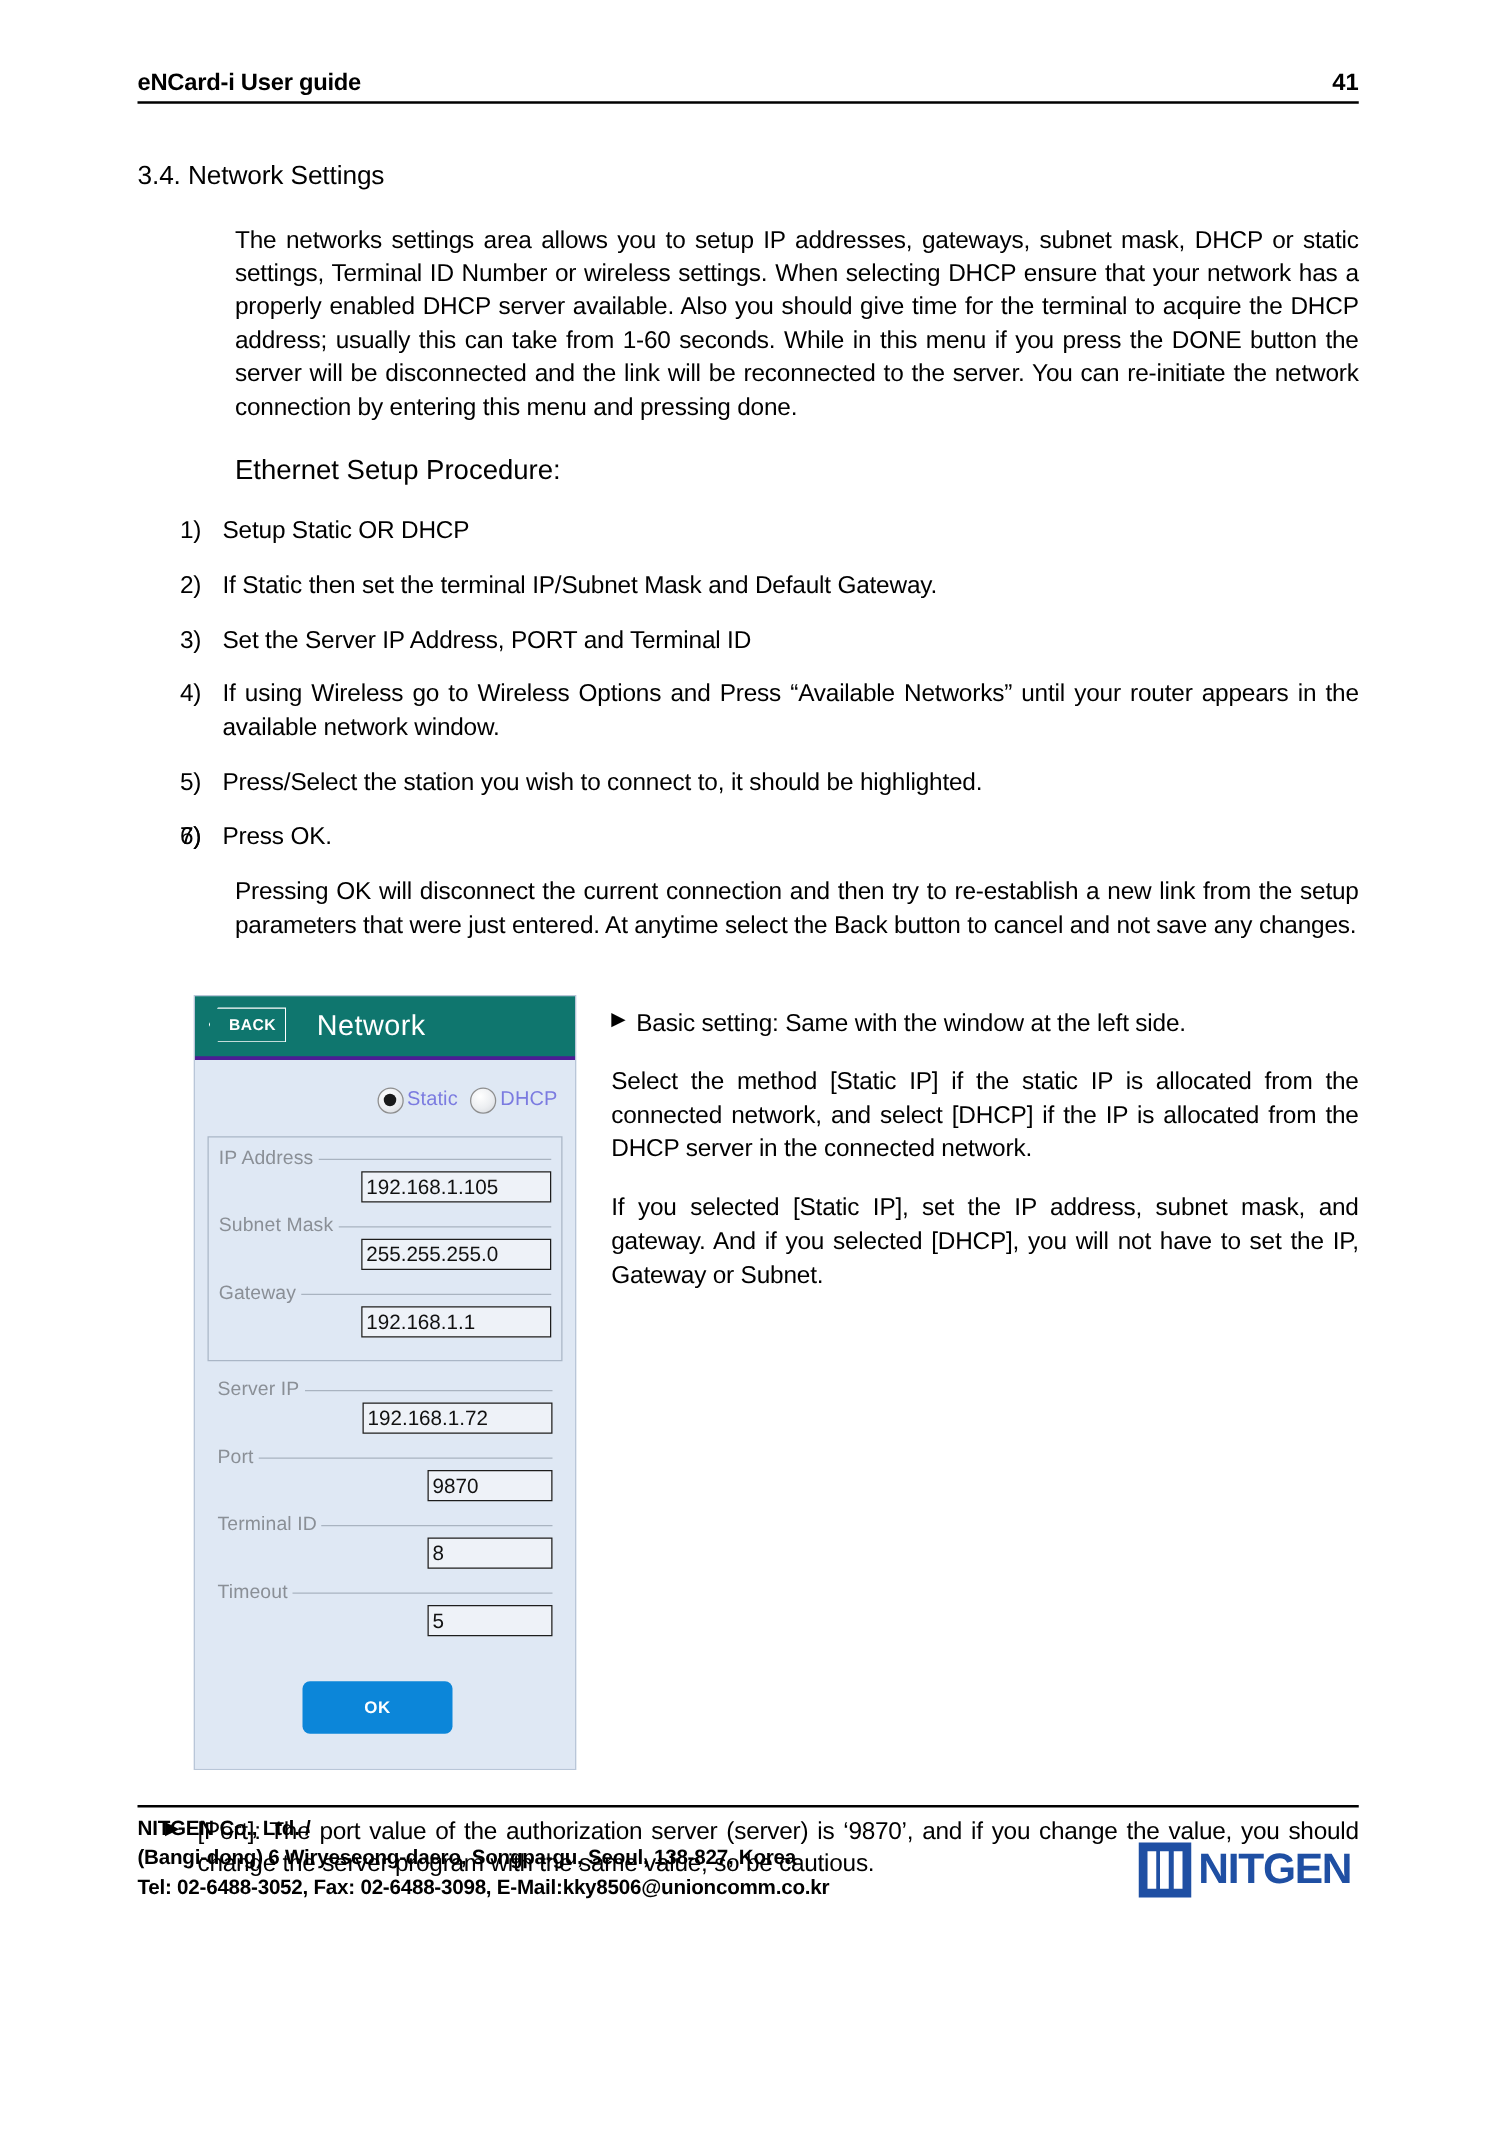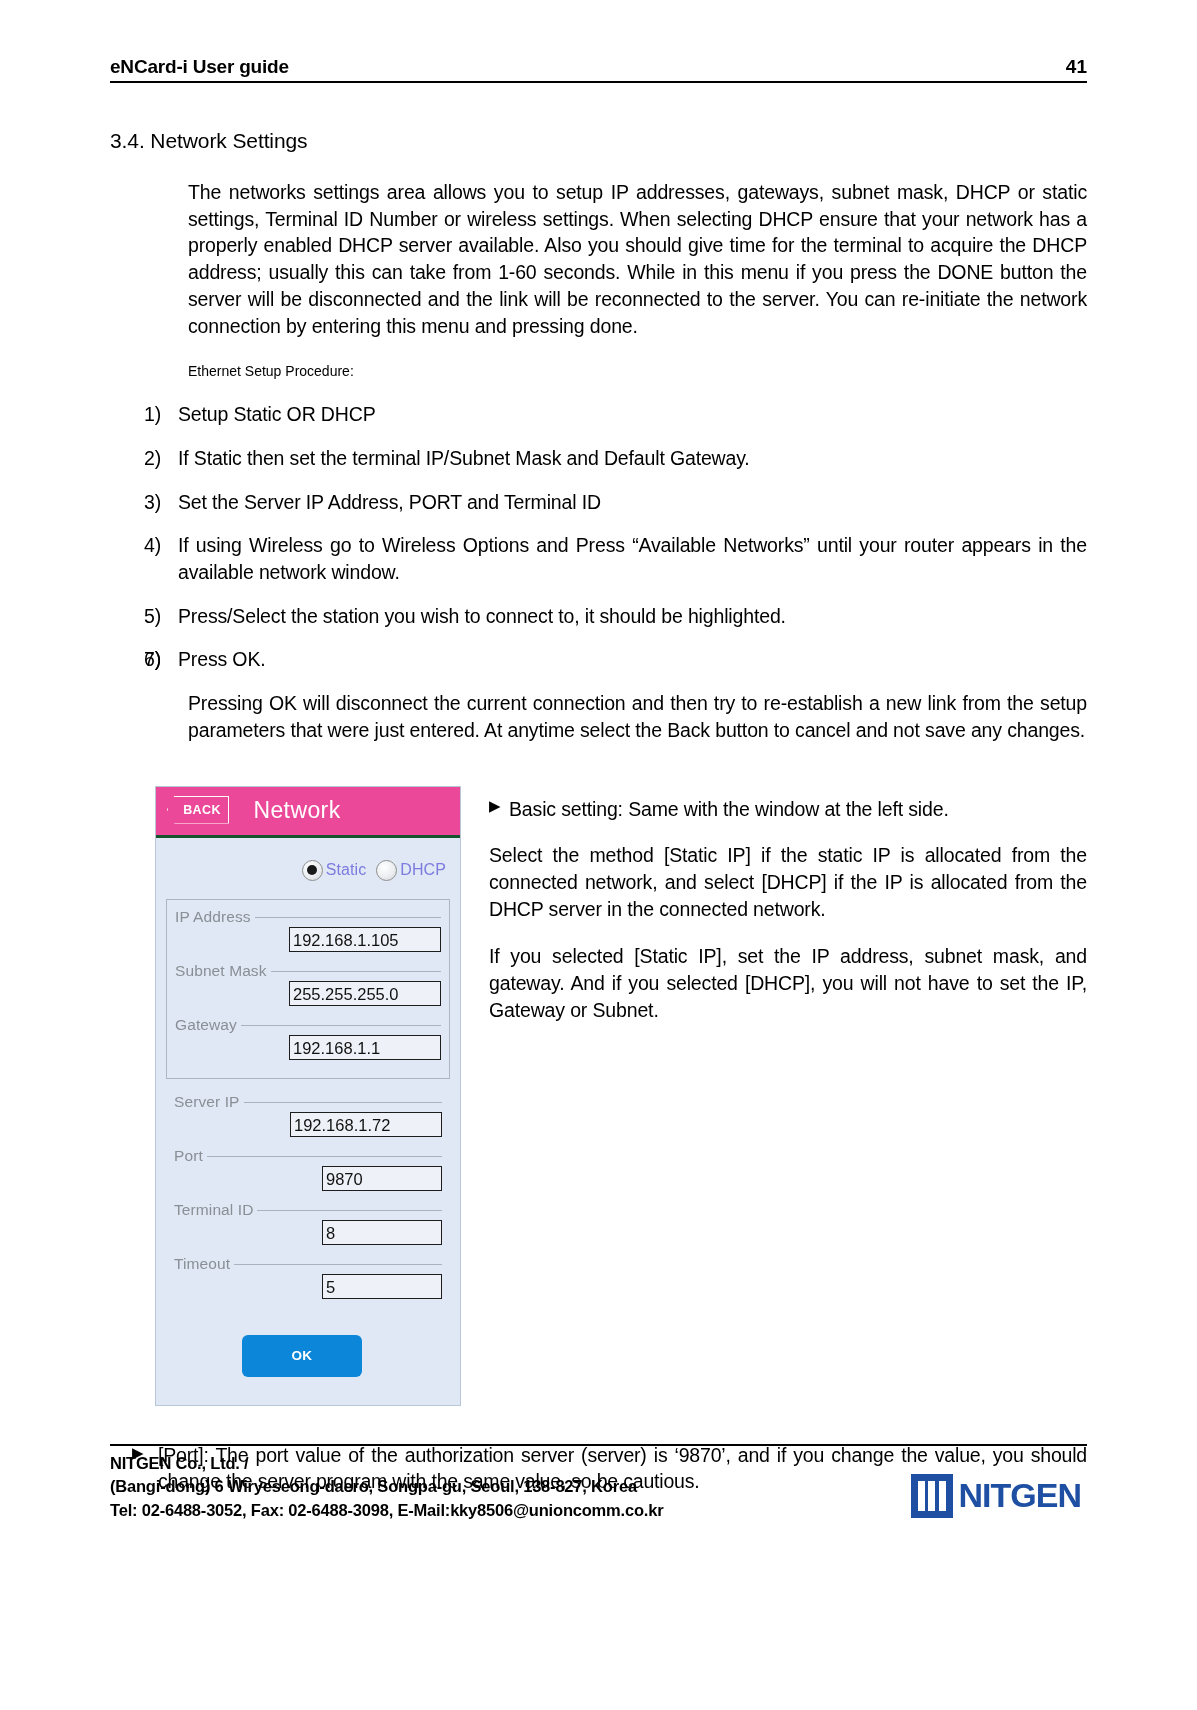--- a/index.html
+++ b/index.html
@@ -28,21 +28,21 @@
   .sec-heading { font-size:21px; margin-top:46px; margin-bottom:0; letter-spacing:-0.1px; }
 
   .para {
     font-size:19.5px;
     line-height:1.37;
     text-align:justify;
     margin:22px 0 0 78px;
     letter-spacing:-0.15px;
   }
   .para.first { margin-top:26px; }
-  .sub-lead { font-size:14px; margin:24px 0 0 78px; }
+  .sub-lead { font-size:22px; margin:24px 0 0 78px; }
 
   ol.steps { list-style:none; margin:22px 0 0 0; padding:0; }
   ol.steps li {
     font-size:19.5px; line-height:1.37;
     margin-bottom:17px;
     padding-left:68px;
     position:relative;
     text-align:justify;
     letter-spacing:-0.15px;
   }
@@ -55,25 +55,25 @@
   
   .device {
     width:306px;
     background:#dfe8f4;
     border:1px solid #b9c6d8;
     box-sizing:border-box;
     flex:0 0 auto;
     margin-left:45px;
   }
   .device-titlebar {
-    background:#ec4899;
+    background:#0f766e;
     height:48px;
     position:relative;
     display:flex; align-items:center;
-    border-bottom:3px solid #14532d;
+    border-bottom:3px solid #4c1d95;
   }
   .back-btn {
     position:absolute; left:11px; top:9px;
     width:62px; height:28px;
     border:1.3px solid #ffffff;
     color:#ffffff; font-size:12.5px; font-weight:bold;
     display:flex; align-items:center; justify-content:center;
     letter-spacing:0.4px;
     box-sizing:border-box;
     clip-path: polygon(12% 0%, 100% 0%, 100% 100%, 12% 100%, 0% 50%);
@@ -122,21 +122,21 @@
     background:#eef2f8;
     font-size:16.5px;
     height:25px; line-height:25px;
     padding:0 3px;
     box-sizing:border-box;
     margin-top:1px;
     color:#111;
   }
   .field-input.ip   { width:152px; margin-left:auto; }
   .field-input.mid  { width:152px; margin-left:auto; }
-  .field-input.small{ width:120px; margin-left:auto; }
+  .field-input.small{ width:100px; margin-left:auto; }
   .field-row { display:flex; }
 
   .loose { padding:4px 10px 6px 10px; }
 
   .ok-wrap { display:flex; justify-content:center; padding:24px 12px 28px 0; }
   .ok-btn {
     width:120px; height:42px; border-radius:6px;
     background:#0c86d9;
     color:#ffffff; font-size:13.5px; font-weight:bold; letter-spacing:0.4px;
     display:flex; align-items:center; justify-content:center;

